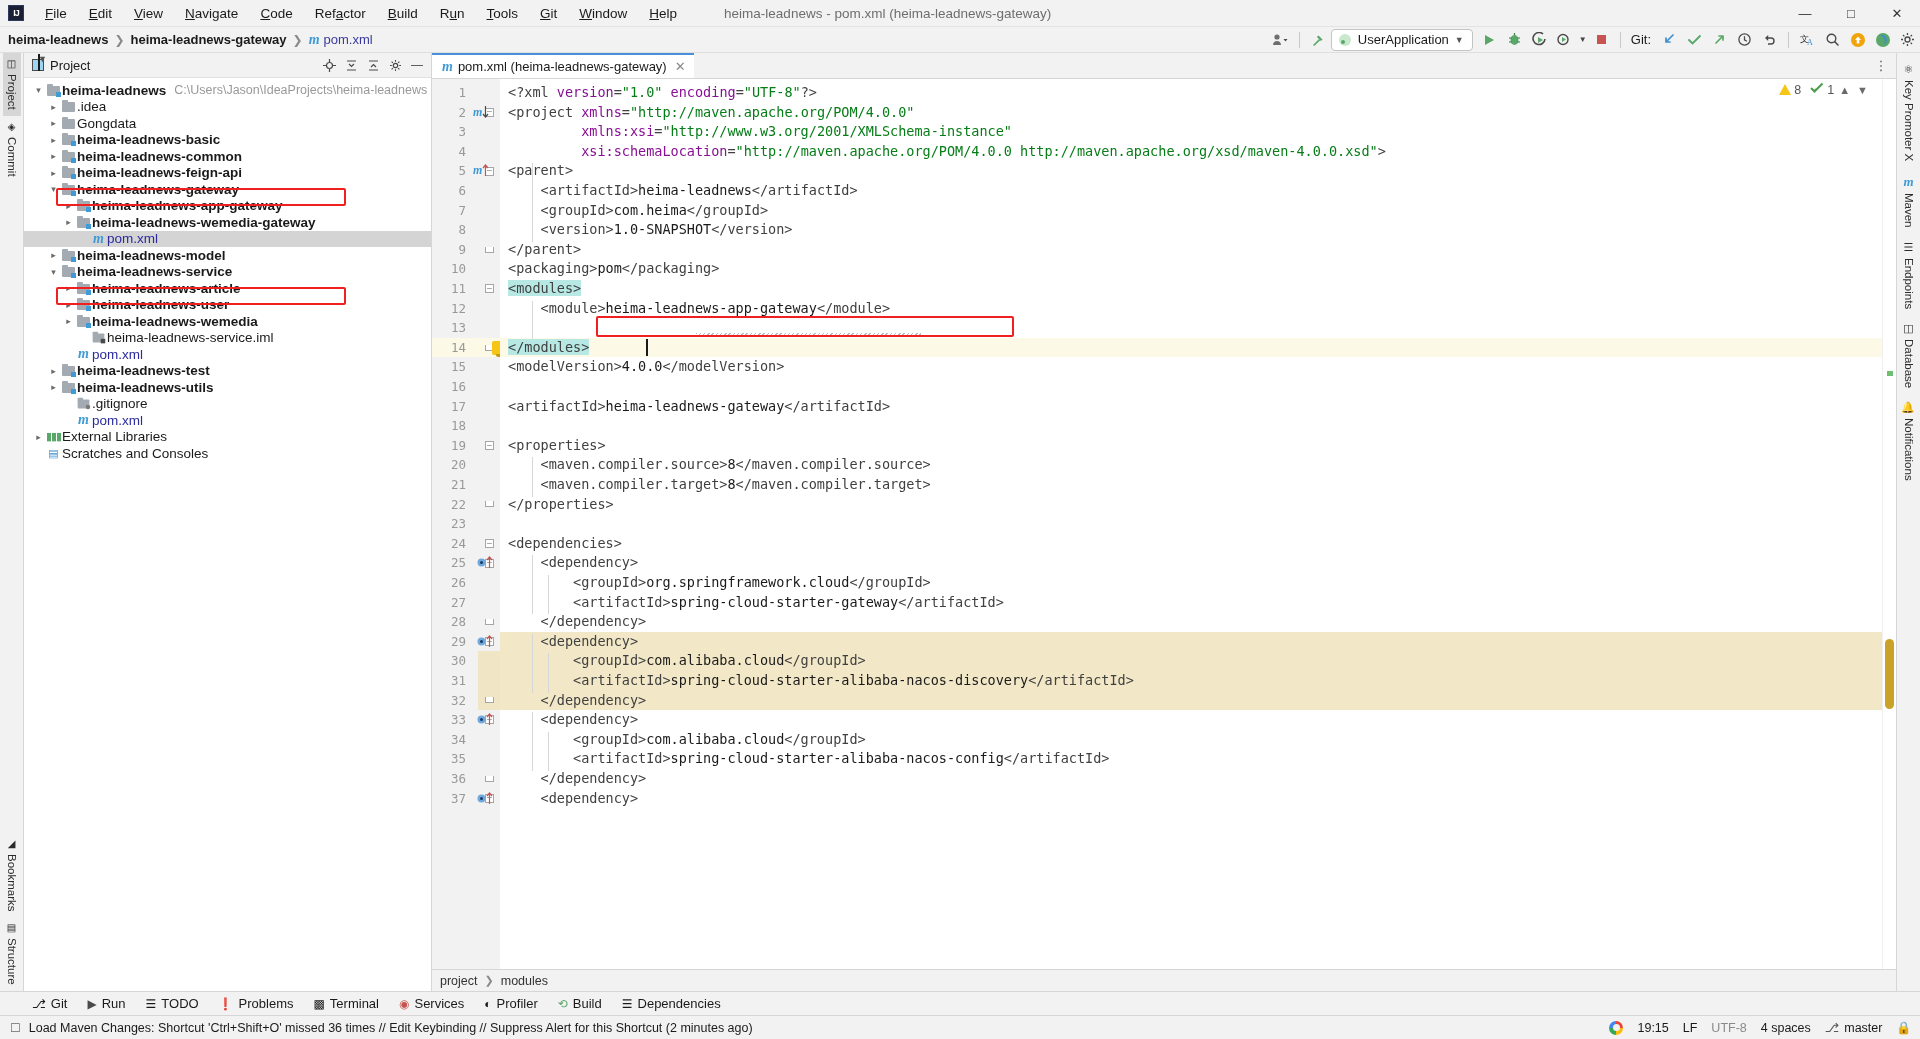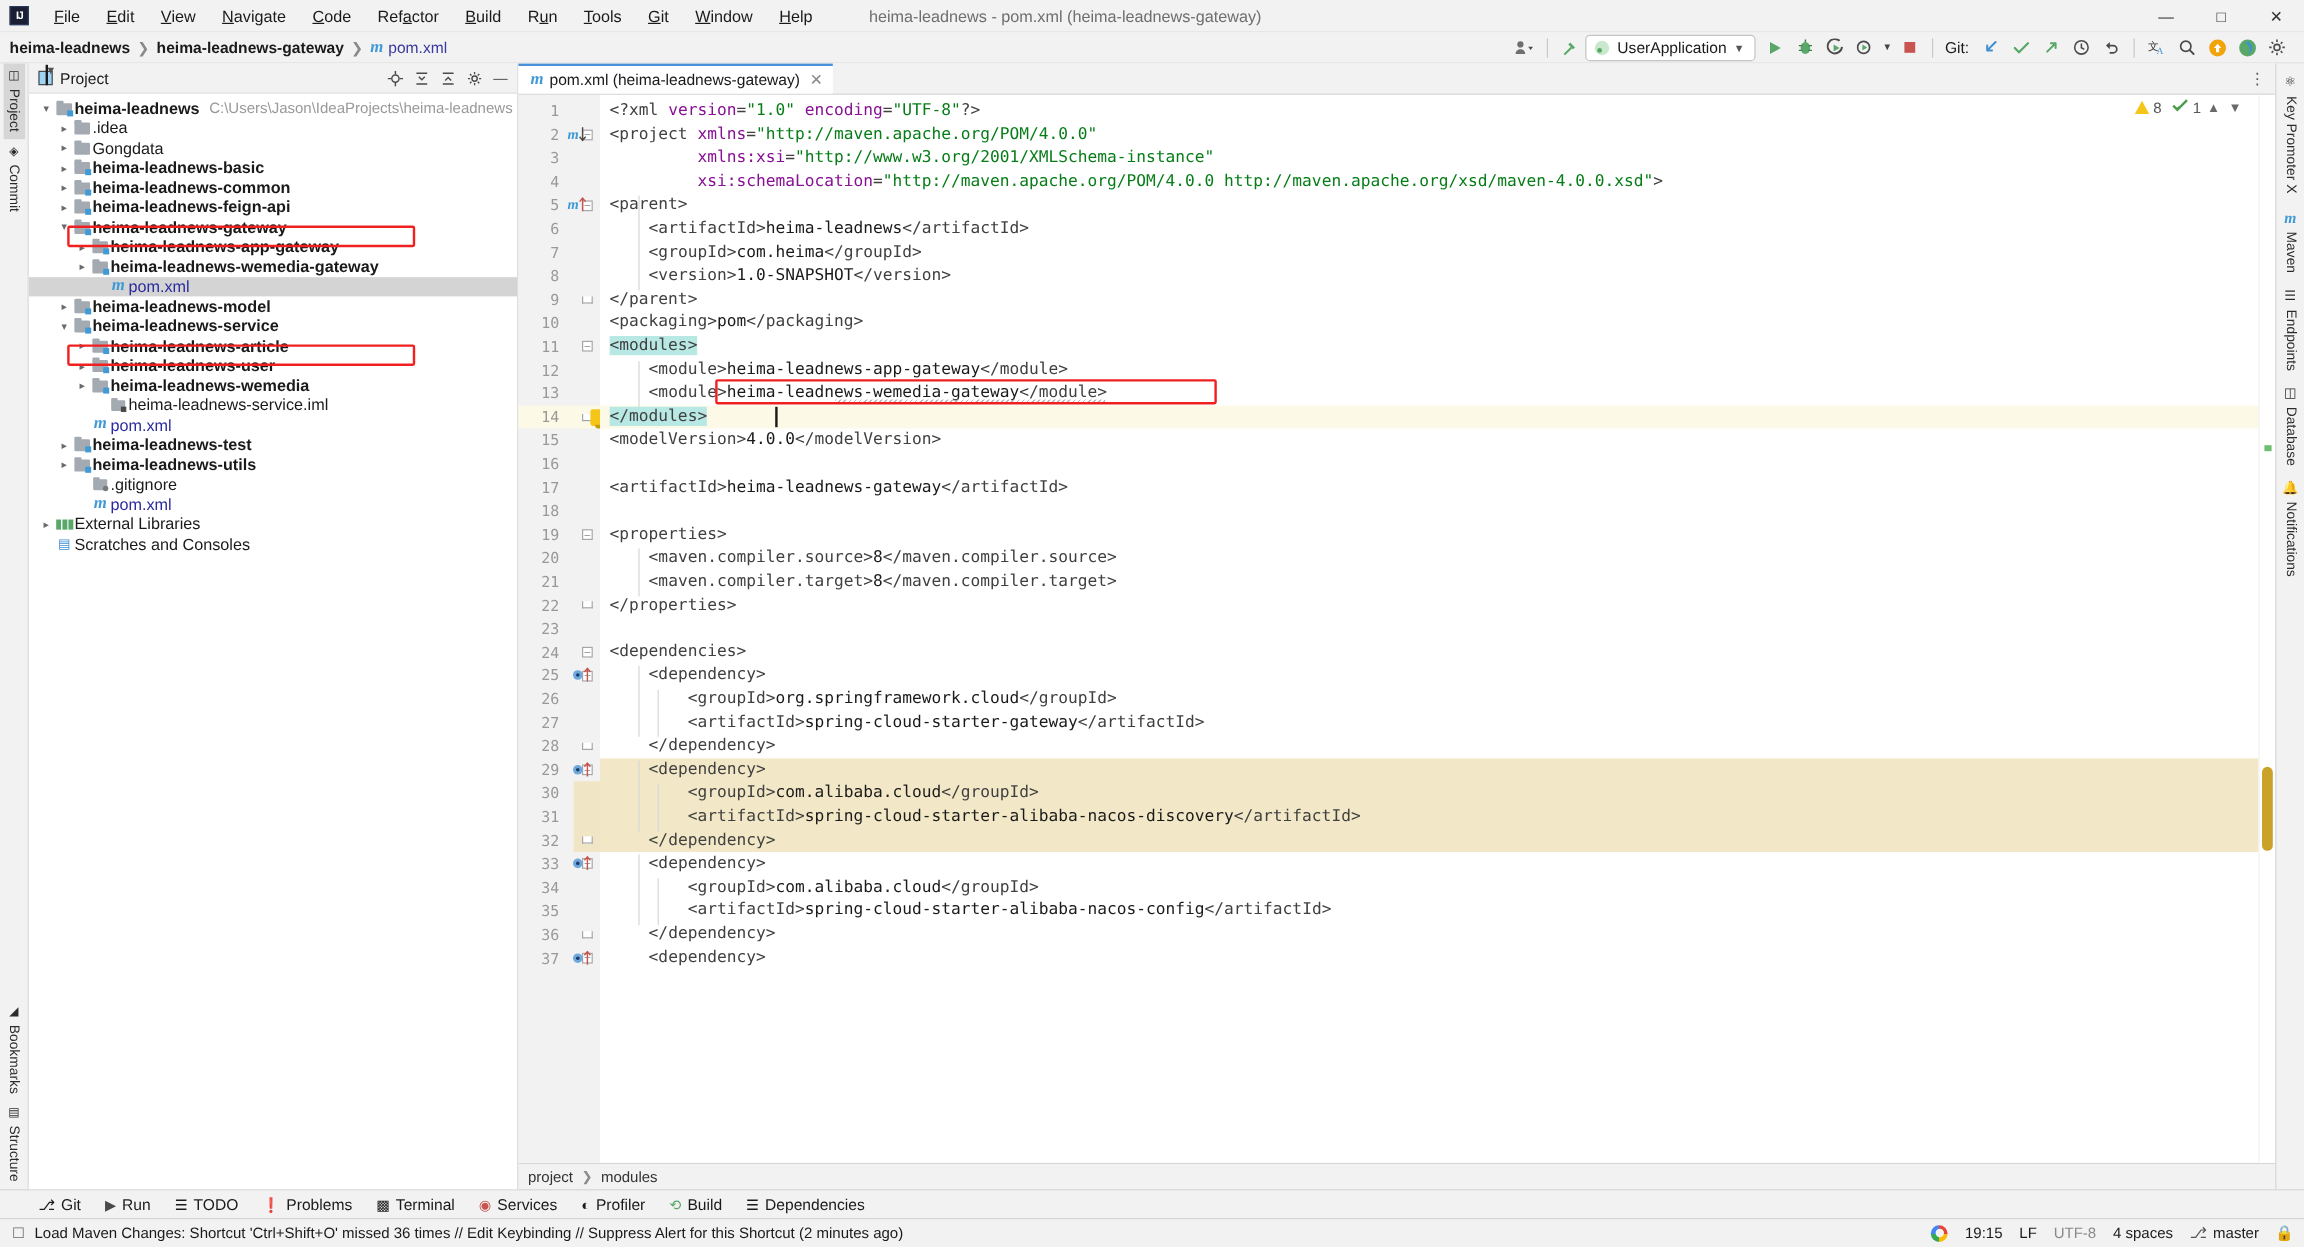--- a/index.html
+++ b/index.html
@@ -43,21 +43,21 @@
   }
   .crumb{ display:flex;align-items:center; font-size:13px; }
   .crumb b{ font-weight:bold; }
   .crumb .sep{ color:#8a8a8a; margin:0 6px; font-size:12px; }
   .crumb .micon{
     color:#3f9ad6;font-style:italic;font-weight:bold;
     font-family:"Liberation Serif",serif;margin-right:4px;font-size:14px;
   }
   .crumb .xmlname{ color:#3a3a9e; }
 
-  .toolbar-right{ margin-left:auto; display:flex; align-items:center; gap:0; padding-right:10px;}
+  .toolbar-right{ margin-left:auto; display:flex; align-items:center; gap:0; padding-right:0;}
   .tb{
     width:25px;height:24px;display:flex;align-items:center;justify-content:center;
     cursor:default; position:relative;
   }
   .tb-sep{ width:1px;height:16px;background:#c9c9c9;margin:0 6px; }
   .runconfig{
     display:flex;align-items:center;gap:6px;height:22px;padding:0 8px 0 6px;
     border:1px solid #c4c4c4;border-radius:4px;background:#fff;font-size:13px;
     margin-right:4px;
   }
@@ -878,21 +878,20 @@
             <div class="cline" style="top: 43.2px;">         <span class="attr">xmlns:xsi</span><span class="tag">=</span><span class="str">"http://www.w3.org/2001/XMLSchema-instance"</span></div>
             <div class="cline" style="top: 62.8px;">         <span class="attr">xsi:schemaLocation</span><span class="tag">=</span><span class="str">"http://maven.apache.org/POM/4.0.0 http://maven.apache.org/xsd/maven-4.0.0.xsd"</span><span class="tag">&gt;</span></div>
             <div class="cline" style="top: 82.4px;"><span class="tag">&lt;parent&gt;</span></div>
             <div class="cline" style="top: 102px;">    <span class="tag">&lt;artifactId&gt;</span><span class="txt">heima-leadnews</span><span class="tag">&lt;/artifactId&gt;</span></div>
             <div class="cline" style="top: 121.6px;">    <span class="tag">&lt;groupId&gt;</span><span class="txt">com.heima</span><span class="tag">&lt;/groupId&gt;</span></div>
             <div class="cline" style="top: 141.2px;">    <span class="tag">&lt;version&gt;</span><span class="txt">1.0-SNAPSHOT</span><span class="tag">&lt;/version&gt;</span></div>
             <div class="cline" style="top: 160.8px;"><span class="tag">&lt;/parent&gt;</span></div>
             <div class="cline" style="top: 180.4px;"><span class="tag">&lt;packaging&gt;</span><span class="txt">pom</span><span class="tag">&lt;/packaging&gt;</span></div>
             <div class="cline" style="top: 200px;"><span class="tag hl-cyan">&lt;modules&gt;</span></div>
             <div class="cline" style="top: 219.6px;">    <span class="tag">&lt;module&gt;</span><span class="txt">heima-leadnews-app-gateway</span><span class="tag">&lt;/module&gt;</span></div>
-            <div class="cline" style="top: 239.2px;">    <span class="tag">&lt;module&gt;</span><span class="txt">heima-leadnews-wemedia-gateway</span><span class="tag">&lt;/module&gt;</span></div>
             <div class="cline" style="top: 258.8px;"><span class="tag hl-cyan">&lt;/modules&gt;</span></div>
             <div class="cline" style="top: 278.4px;"><span class="tag">&lt;modelVersion&gt;</span><span class="txt">4.0.0</span><span class="tag">&lt;/modelVersion&gt;</span></div>
             <div class="cline" style="top: 298px;"></div>
             <div class="cline" style="top: 317.6px;"><span class="tag">&lt;artifactId&gt;</span><span class="txt">heima-leadnews-gateway</span><span class="tag">&lt;/artifactId&gt;</span></div>
             <div class="cline" style="top: 337.2px;"></div>
             <div class="cline" style="top: 356.8px;"><span class="tag">&lt;properties&gt;</span></div>
             <div class="cline" style="top: 376.4px;">    <span class="tag">&lt;maven.compiler.source&gt;</span><span class="txt">8</span><span class="tag">&lt;/maven.compiler.source&gt;</span></div>
             <div class="cline" style="top: 396px;">    <span class="tag">&lt;maven.compiler.target&gt;</span><span class="txt">8</span><span class="tag">&lt;/maven.compiler.target&gt;</span></div>
             <div class="cline" style="top: 415.6px;"><span class="tag">&lt;/properties&gt;</span></div>
             <div class="cline" style="top: 435.2px;"></div>

